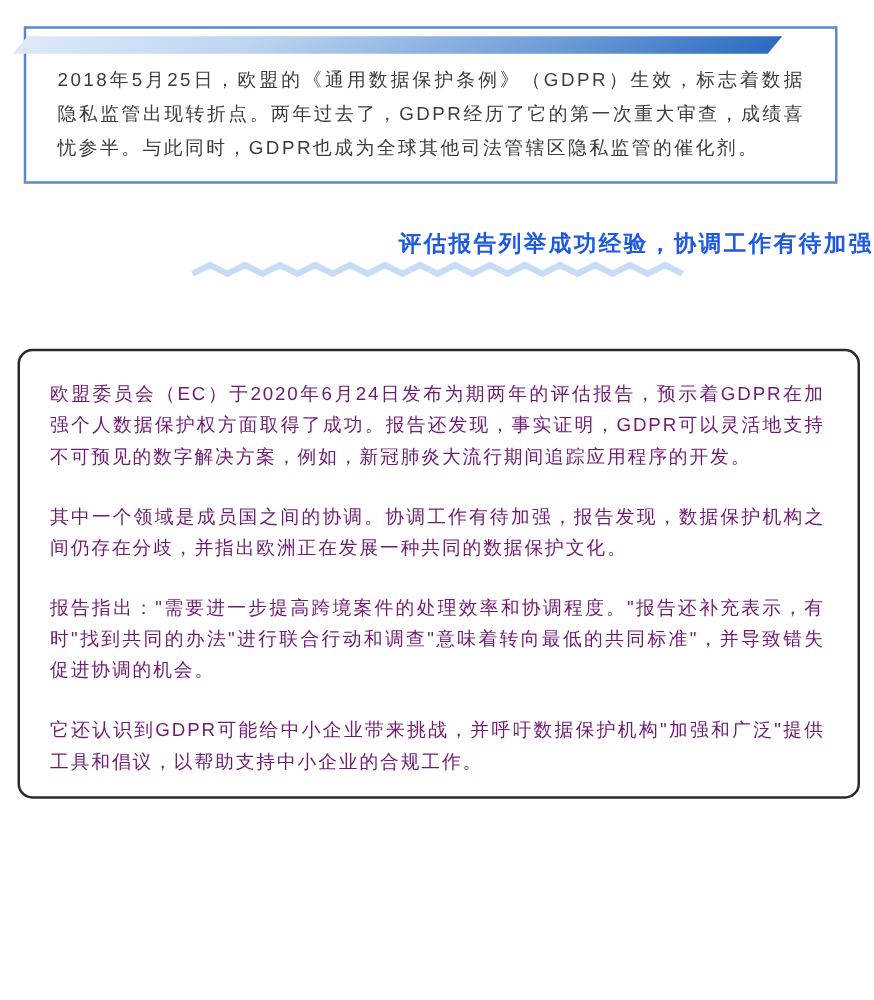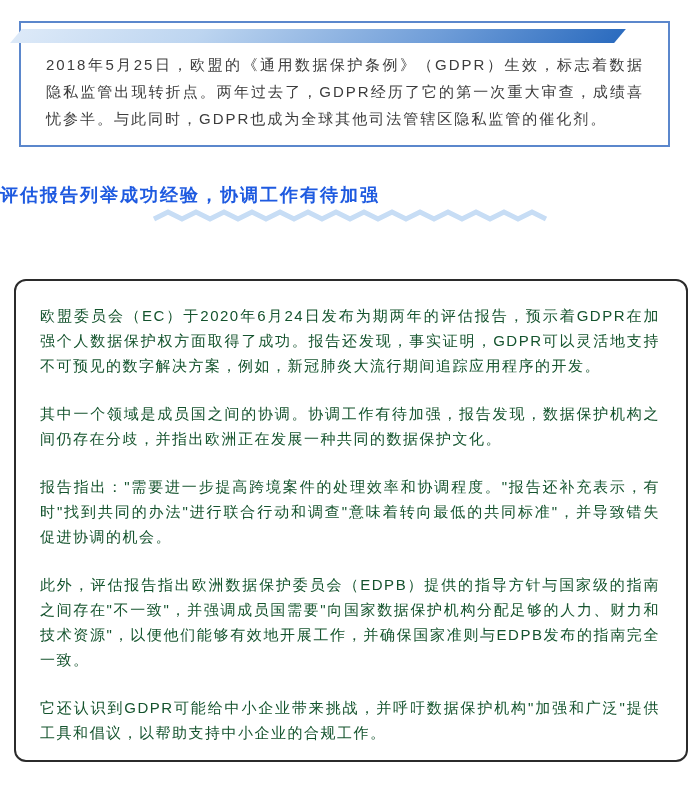--- a/index.html
+++ b/index.html
@@ -38,21 +38,21 @@
     font-size: 15px;
     line-height: 27px;
     letter-spacing: 2px;
     color: #3c3c3c;
     text-align: justify;
   }
 
   
   .section-title {
     margin: 36px 0 0 0;
-    text-align: left;
+    text-align: right;
     color: #1e5ae0;
     font-size: 18px;
     font-weight: bold;
     letter-spacing: 2px;
     line-height: 24px;
   }
   .zigzag {
     text-align: center;
     margin-top: 2px;
     height: 14px;
@@ -66,21 +66,21 @@
     border-radius: 12px;
     padding: 22px 26px 15px 24px;
     box-sizing: border-box;
     background: #ffffff;
   }
   .article-box p {
     margin: 0 0 23px 0;
     font-size: 15px;
     line-height: 25px;
     letter-spacing: 1.5px;
-    color: #14532d;
+    color: #701a75;
     text-align: justify;
   }
   .article-box p:last-child { margin-bottom: 0; }
 </style>
 </head>
 <body>
 
 <div class="page">
 
   <div class="intro-box">
@@ -93,17 +93,16 @@
   <div class="zigzag">
     <svg width="396" height="13" viewBox="0 0 396 13">
       <path d="M2 10 L16 3 L30 10 L44 3 L58 10 L72 3 L86 10 L100 3 L114 10 L128 3 L142 10 L156 3 L170 10 L184 3 L198 10 L212 3 L226 10 L240 3 L254 10 L268 3 L282 10 L296 3 L310 10 L324 3 L338 10 L352 3 L366 10 L380 3 L394 10" stroke="#c7ddf5" stroke-width="5" fill="none"></path>
     </svg>
   </div>
 
   <div class="article-box">
     <p>欧盟委员会（EC）于2020年6月24日发布为期两年的评估报告，预示着GDPR在加强个人数据保护权方面取得了成功。报告还发现，事实证明，GDPR可以灵活地支持不可预见的数字解决方案，例如，新冠肺炎大流行期间追踪应用程序的开发。</p>
     <p>其中一个领域是成员国之间的协调。协调工作有待加强，报告发现，数据保护机构之间仍存在分歧，并指出欧洲正在发展一种共同的数据保护文化。</p>
     <p>报告指出："需要进一步提高跨境案件的处理效率和协调程度。"报告还补充表示，有时"找到共同的办法"进行联合行动和调查"意味着转向最低的共同标准"，并导致错失促进协调的机会。</p>
-    <p>此外，评估报告指出欧洲数据保护委员会（EDPB）提供的指导方针与国家级的指南之间存在"不一致"，并强调成员国需要"向国家数据保护机构分配足够的人力、财力和技术资源"，以便他们能够有效地开展工作，并确保国家准则与EDPB发布的指南完全一致。</p>
     <p>它还认识到GDPR可能给中小企业带来挑战，并呼吁数据保护机构"加强和广泛"提供工具和倡议，以帮助支持中小企业的合规工作。</p>
   </div>
 
 </div>
 
 </body></html>

